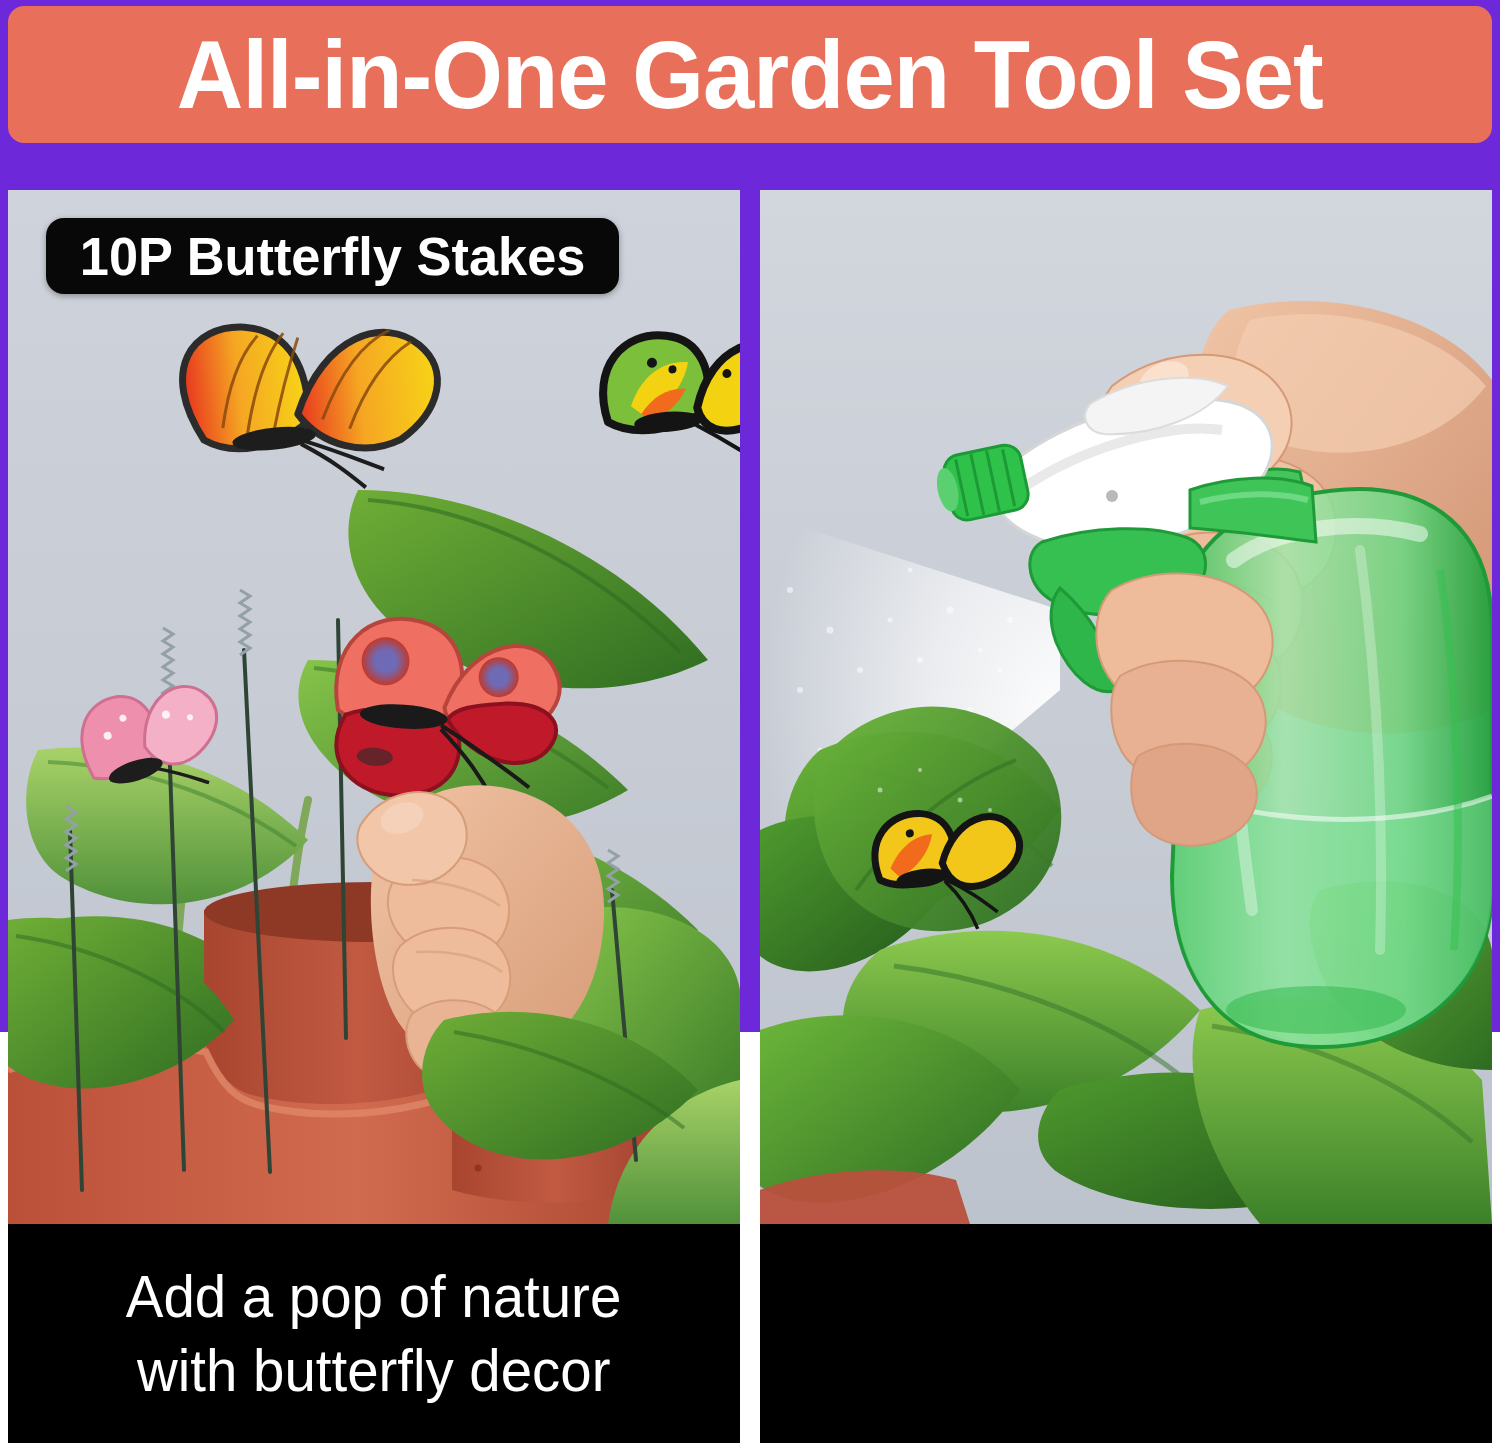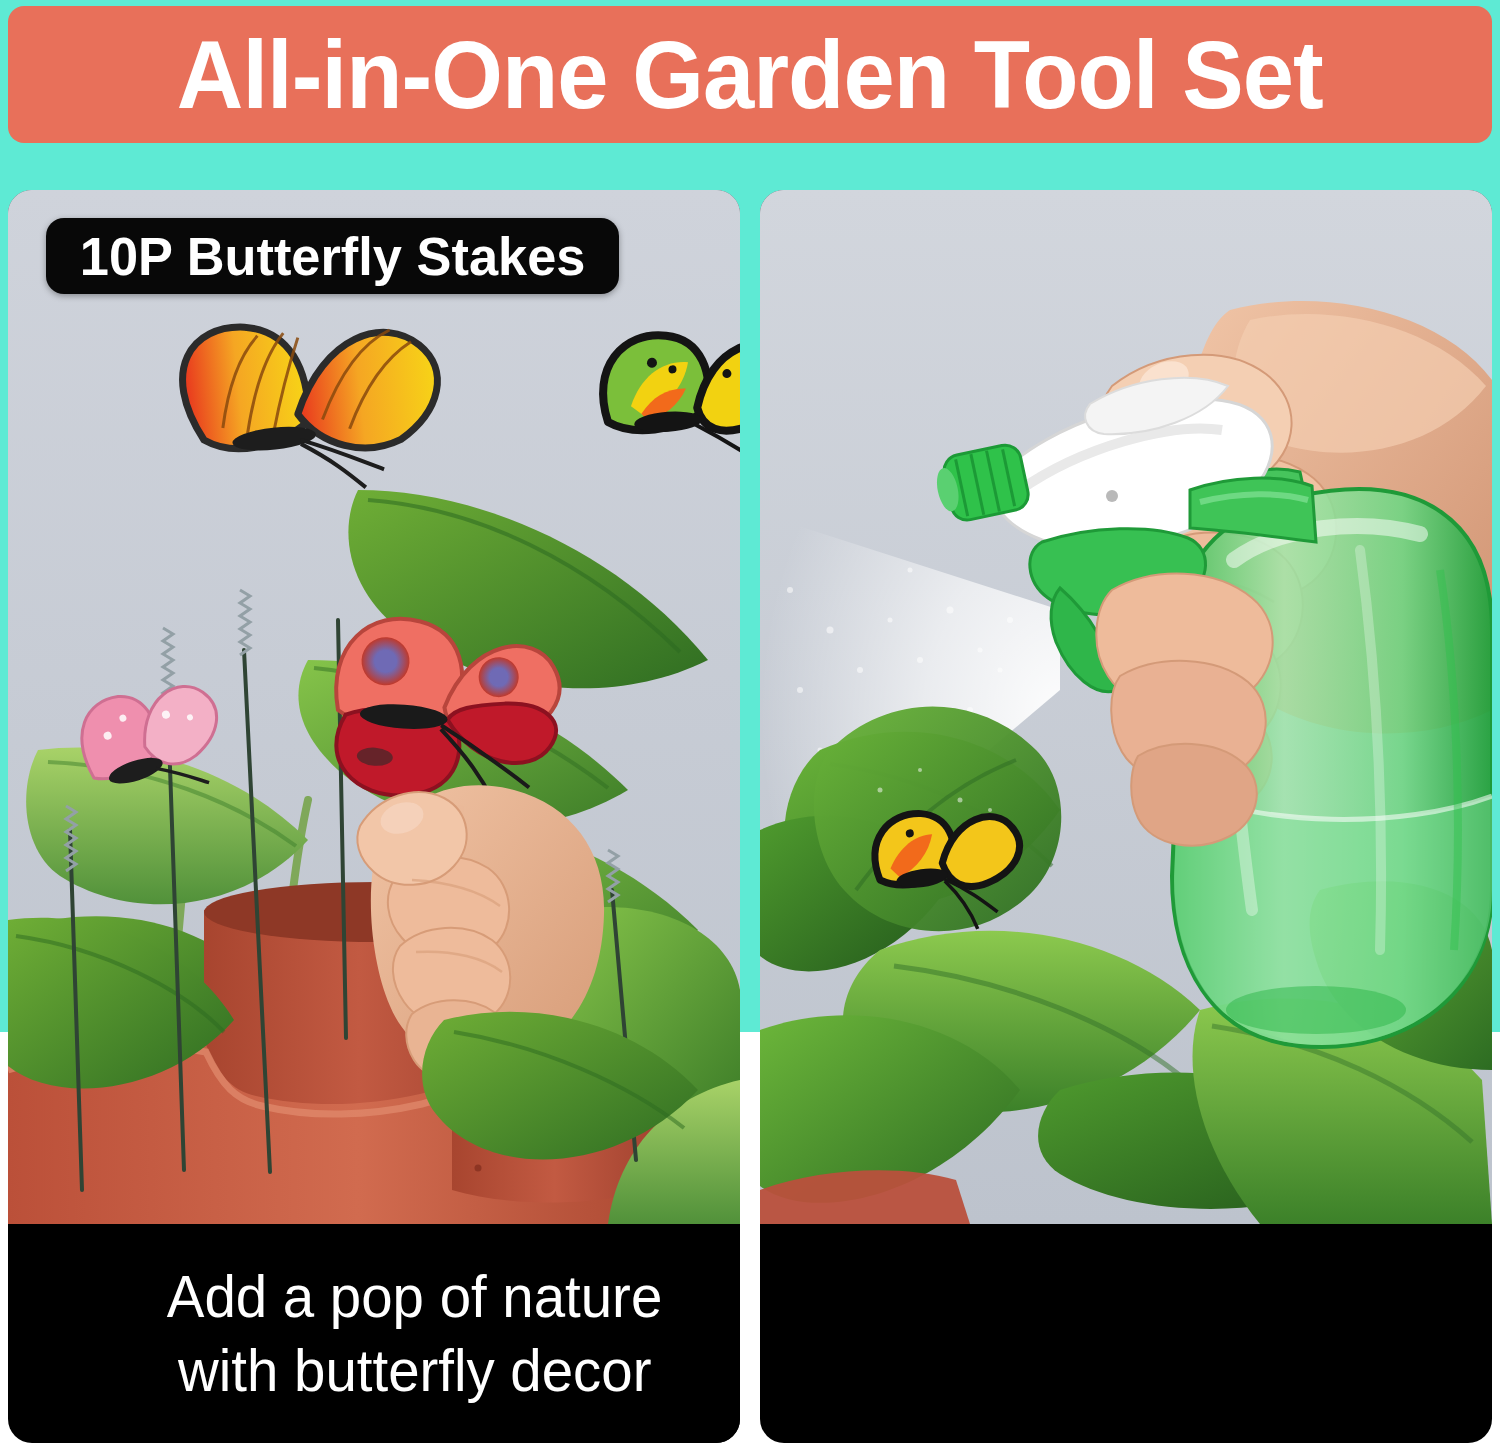--- a/index.html
+++ b/index.html
@@ -1,52 +1,52 @@
 <!DOCTYPE html>
 <html><head>
 <meta charset="utf-8">
 <style>
   html,body{margin:0;padding:0;background:#fff;}
   body{width:1500px;height:1443px;font-family:"Liberation Sans",sans-serif;overflow:hidden;}
-  .page{position:relative;width:1500px;height:1032px;background:#5eead4;}
+  .page{position:relative;width:1500px;height:1032px;background:#6d28d9;}
 
   
   .banner{
     position:absolute;left:8px;top:6px;width:1484px;height:137px;
     background:#E8705A;border-radius:16px;
     display:flex;align-items:center;justify-content:center;
   }
   .banner-title{
     color:#ffffff;font-weight:700;font-size:96px;line-height:1;
     letter-spacing:-1px;transform:scaleX(.96);white-space:nowrap;
     font-family:"Liberation Sans",sans-serif;
   }
 
   
   .panels{position:absolute;left:8px;top:190px;width:1484px;height:1253px;display:flex;gap:20px;}
-  .panel{position:relative;width:732px;height:1253px;overflow:hidden;background:#000;border-radius:24px;}
+  .panel{position:relative;width:732px;height:1253px;overflow:hidden;background:#000;}
   .photo{position:absolute;left:0;top:0;width:732px;height:1034px;overflow:hidden;background:#c6cbd4;}
   .photo svg{display:block;width:732px;height:1034px;}
 
   
   .pill{
     position:absolute;left:38px;top:28px;height:76px;
     background:#080808;border-radius:18px;
     display:flex;align-items:center;padding:0 26px;
     box-shadow:0 2px 6px rgba(0,0,0,.35);z-index:5;
   }
   .pill span{
     color:#fff;font-weight:700;font-size:54px;line-height:1;
     transform:scaleX(.97);white-space:nowrap;
   }
 
   
   .caption{
     position:absolute;left:0;bottom:0;width:732px;height:219px;background:#000000;
-    display:flex;flex-direction:column;align-items:center;justify-content:center;margin-left:41px;
+    display:flex;flex-direction:column;align-items:center;justify-content:center;
   }
   .caption .line{
     color:#ffffff;font-size:60px;line-height:1.22;font-weight:400;
     transform:scaleX(.94);white-space:nowrap;text-align:center;
   }
 </style>
 </head>
 <body>
 
 <div class="page">

